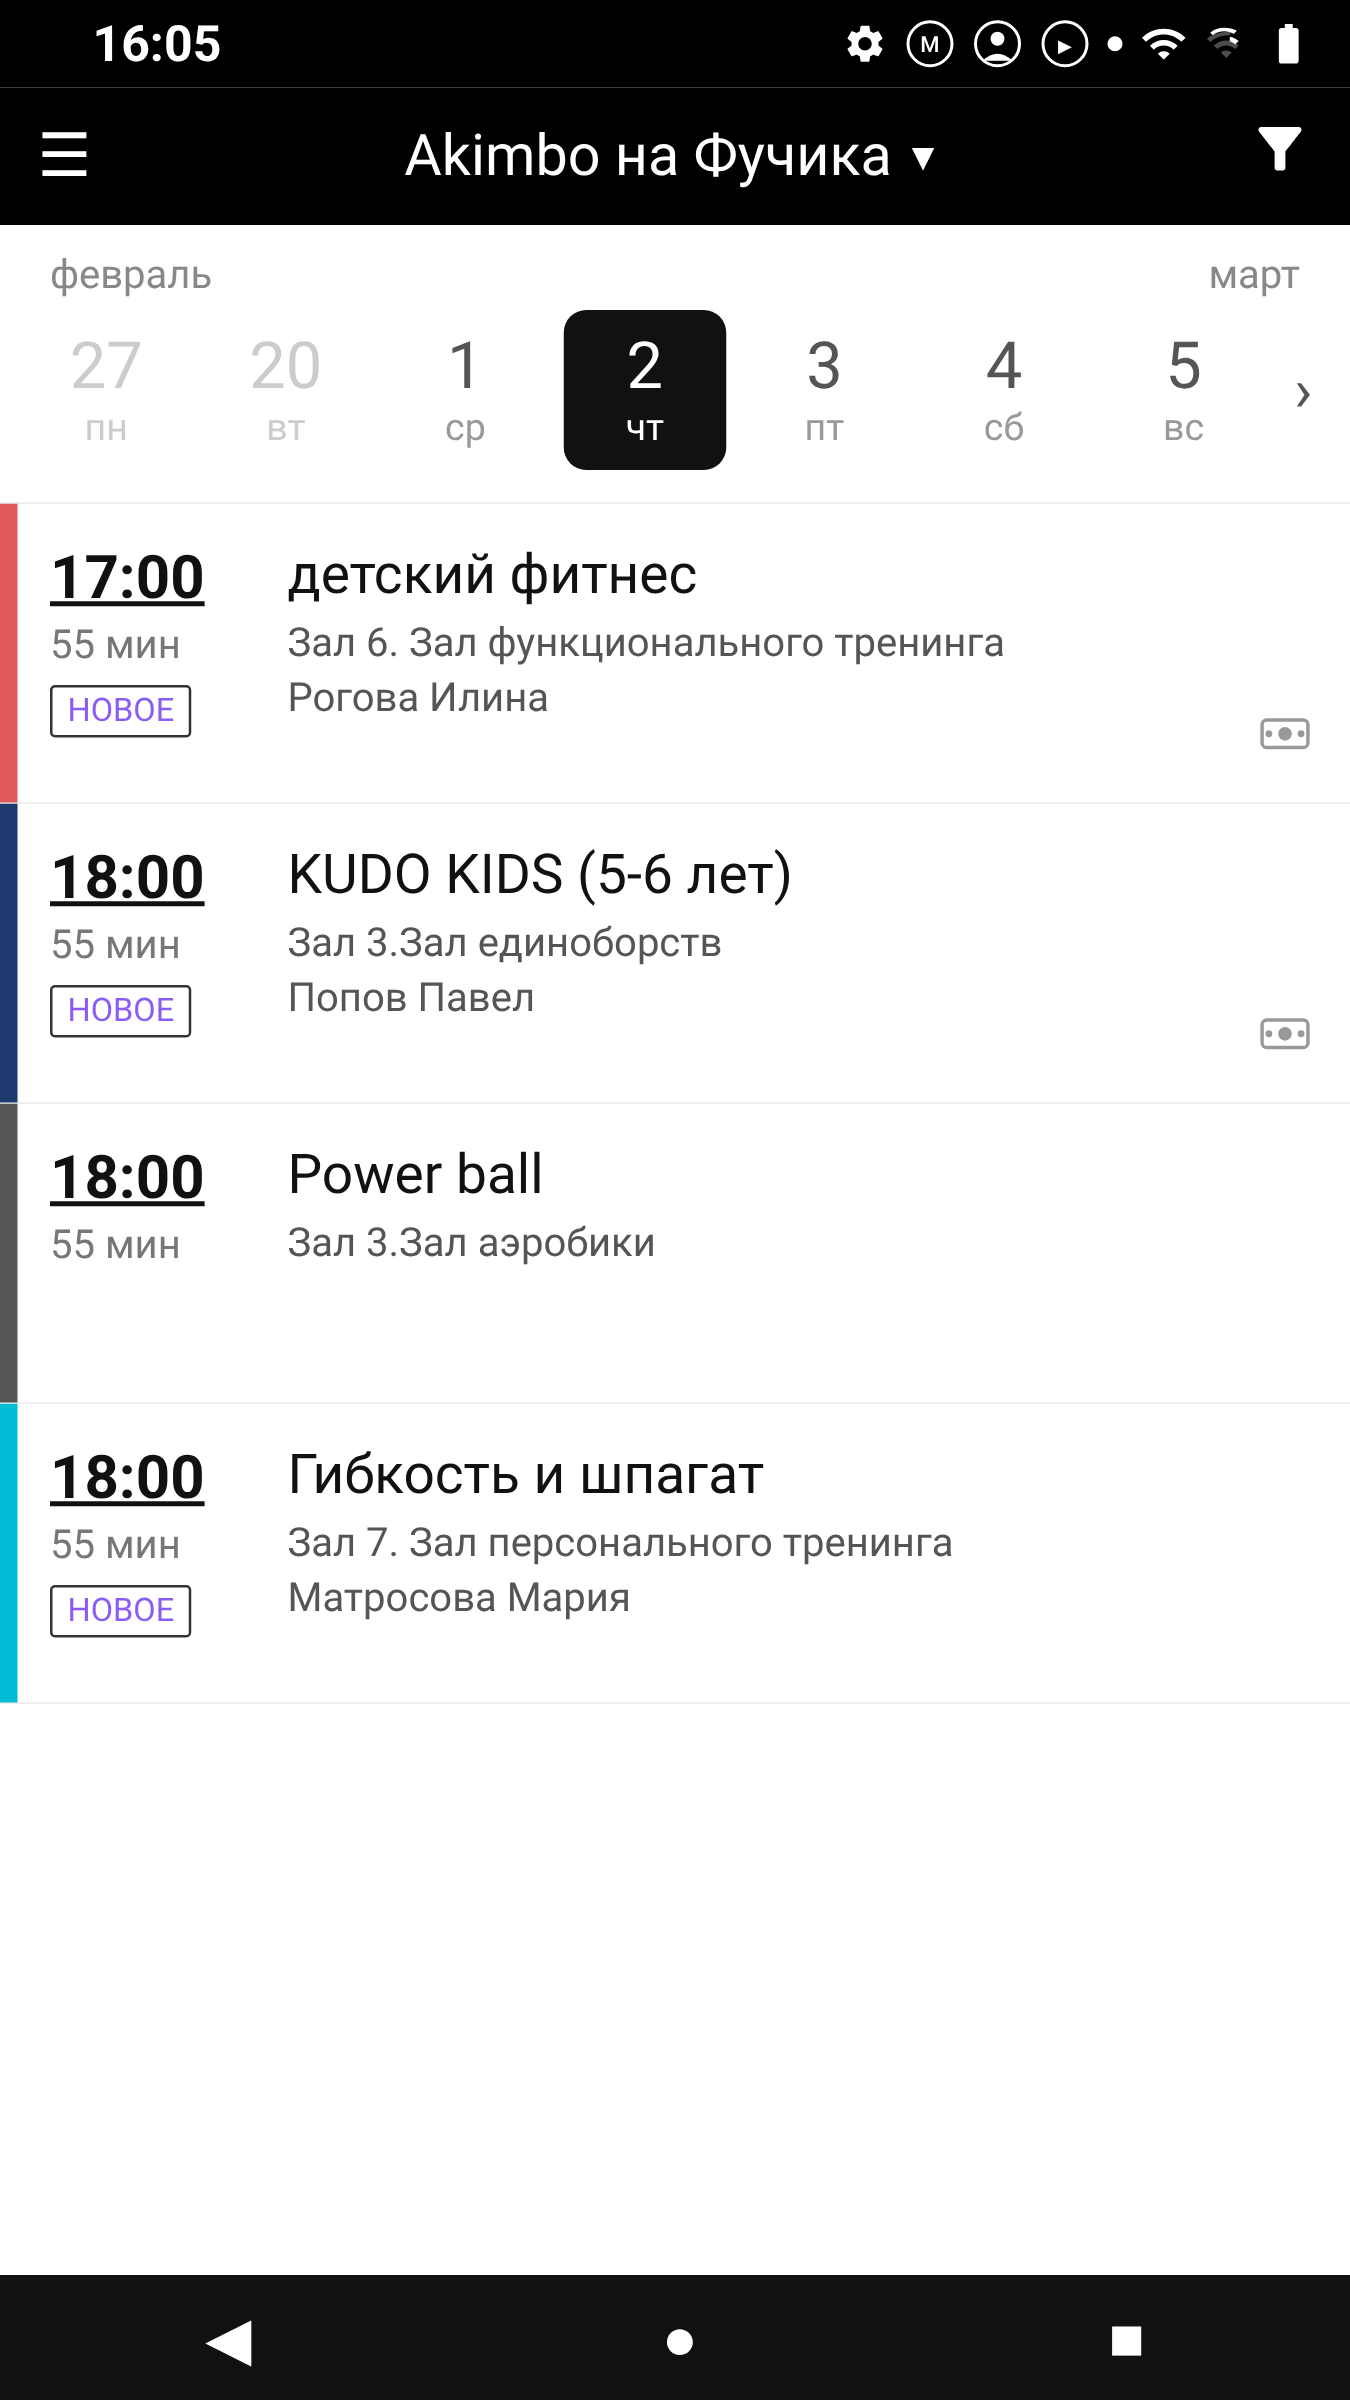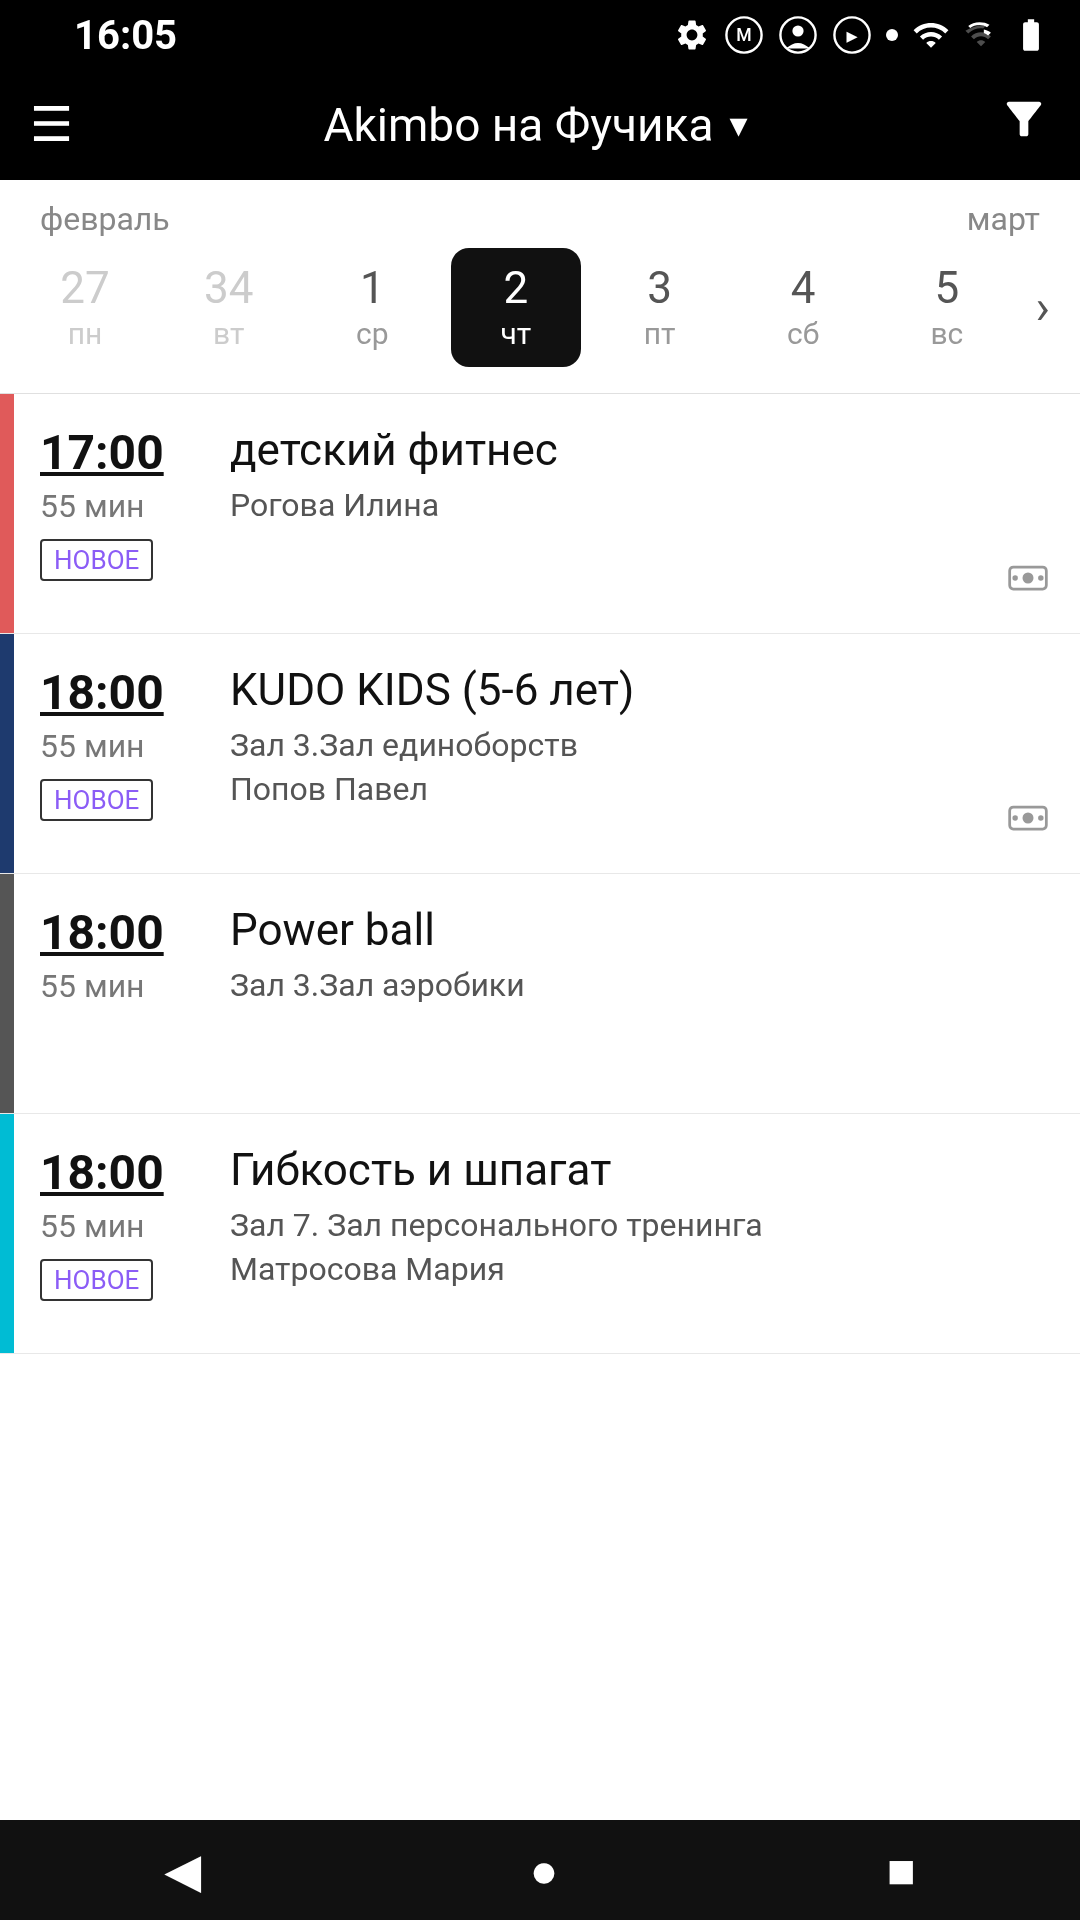--- a/index.html
+++ b/index.html
@@ -76,21 +76,21 @@
       width: 130px;
       padding: 16px 10px;
       border-radius: 14px;
       cursor: pointer;
     }
     .day-item.selected {
       background: #111;
       border-radius: 18px;
     }
     .day-num {
-      font-size: 44px;
+      font-size: 52px;
       font-weight: 400;
       color: #555;
       line-height: 1.1;
     }
     .day-label {
       font-size: 30px;
       color: #999;
       margin-top: 4px;
     }
     .day-item.selected .day-num,
@@ -264,21 +264,21 @@
     <span>март</span>
   </div>
   <div class="days-row">
 
     <div id="days-container" style="display:flex;align-items:center;width:100%;justify-content:space-between;">
         <div class="day-item faded">
           <span class="day-num">27</span>
                    <span class="day-label">пн</span>
         </div>
         <div class="day-item faded">
-          <span class="day-num">34</span>
+          <span class="day-num">20</span>
                    <span class="day-label">вт</span>
         </div>
         <div class="day-item">
           <span class="day-num">1</span>
                    <span class="day-label">ср</span>
         </div>
         <div class="day-item selected">
           <span class="day-num">2</span>
                    <span class="day-label">чт</span>
         </div>
@@ -302,20 +302,21 @@
 <div class="schedule-list" id="schedule-container" style="padding-bottom: 100px;">
 <div class="schedule-item">
       <div class="color-bar" style="background: rgb(224, 90, 90);"></div>
       <div class="time-col">
         <span class="time-main">17:00</span>
                        <span class="time-dur">55 мин</span>
         <span class="badge-new">НОВОЕ</span>
       </div>
       <div class="info-col">
         <span class="class-title">детский фитнес</span>
+                       <span class="class-room">Зал 6. Зал функционального тренинга</span>
         <span class="class-trainer">Рогова Илина</span>
       </div>
       <span class="money-icon"><svg viewBox="0 0 24 24" width="44" height="44" fill="#999">
       <rect x="2" y="6" width="20" height="12" rx="2" stroke="#999" stroke-width="1.5" fill="none"></rect>
       <circle cx="12" cy="12" r="3" fill="#999"></circle>
       <circle cx="5" cy="12" r="1.5" fill="#999"></circle>
       <circle cx="19" cy="12" r="1.5" fill="#999"></circle>
     </svg></span>
     </div>
     <div class="schedule-item">

